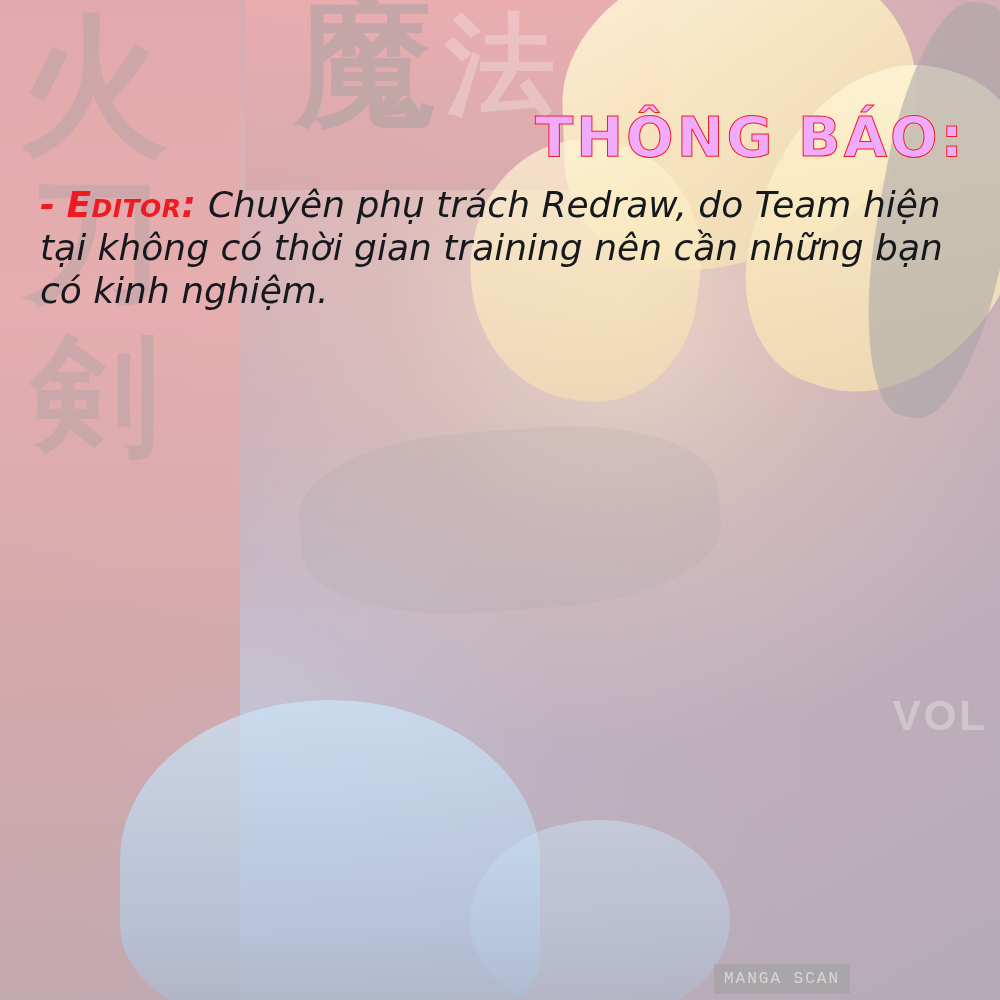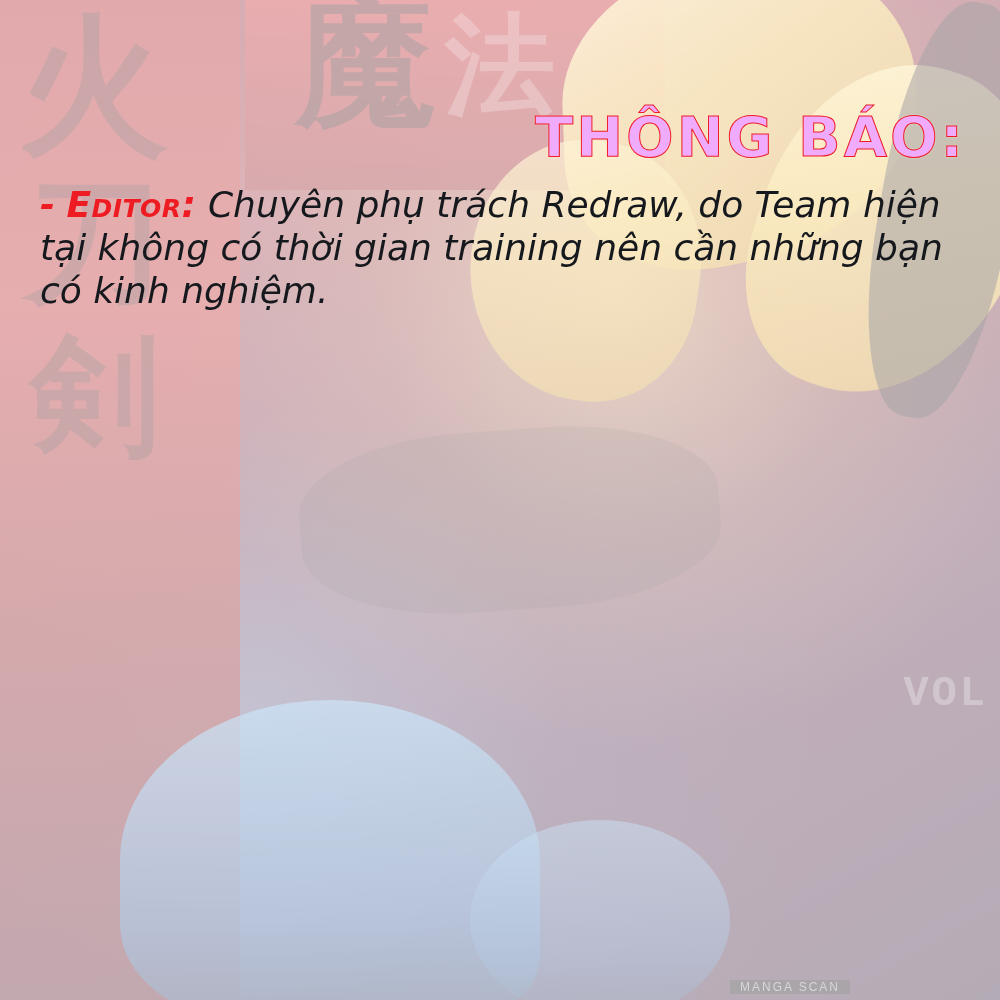--- a/index.html
+++ b/index.html
@@ -85,47 +85,47 @@
     position: absolute;
     background: linear-gradient(180deg, #79b7e8 0%, #3c6fb0 70%, #24406e 100%);
     opacity: 0.75;
   }
   .b1 { left: 120px; top: 700px; width: 420px; height: 320px; border-radius: 50% 50% 20% 30%; }
   .b2 { left: 470px; top: 820px; width: 260px; height: 200px; border-radius: 50%; opacity: .5; }
 
   .vol-text {
     position: absolute;
     right: 12px;
-    top: 670px;
+    top: 692px;
     color: rgba(255,255,255,0.30);
     font-size: 42px;
     font-weight: bold;
     letter-spacing: 3px;
-    font-family: Liberation Mono, monospace;
+    font-family: Liberation Sans, sans-serif;
   }
   .big-24 {
     position: absolute;
     right: 40px;
     bottom: 60px;
     color: rgba(190, 30, 40, 0.75);
     font-size: 200px;
     font-weight: bold;
     font-family: "Liberation Serif", serif;
     line-height: 1;
   }
   .credit-bar {
     position: absolute;
     right: 150px;
     bottom: 6px;
     background: rgba(20,16,22,0.8);
     color: rgba(255,255,255,0.55);
-    font-size: 12px;
+    font-size: 16px;
     letter-spacing: 2px;
-    padding: 0 10px;
-    font-family: Liberation Sans, sans-serif;
+    padding: 6px 10px;
+    font-family: Liberation Mono, monospace;
   }
 
   
   .wash {
     position: absolute;
     inset: 0;
     background: rgba(255,255,255,0.62);
   }
 
   

